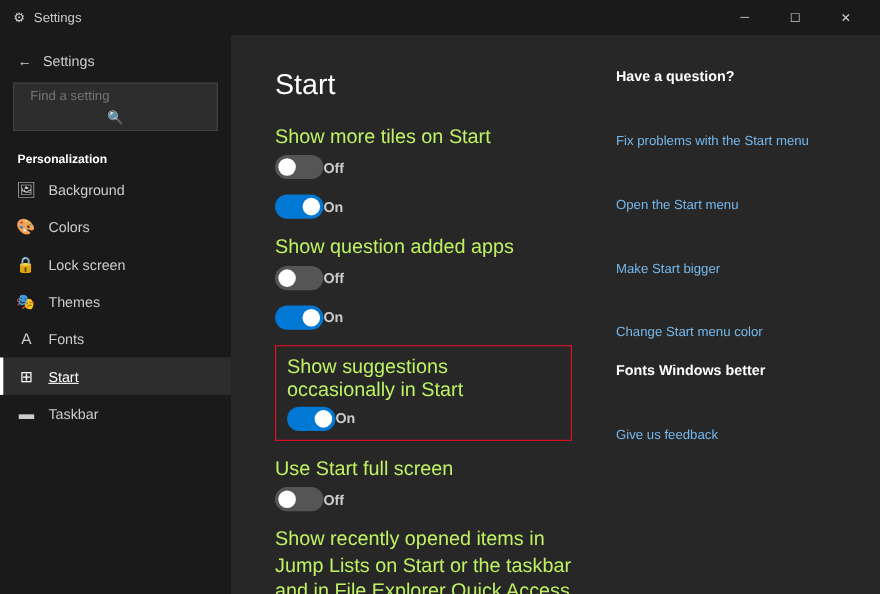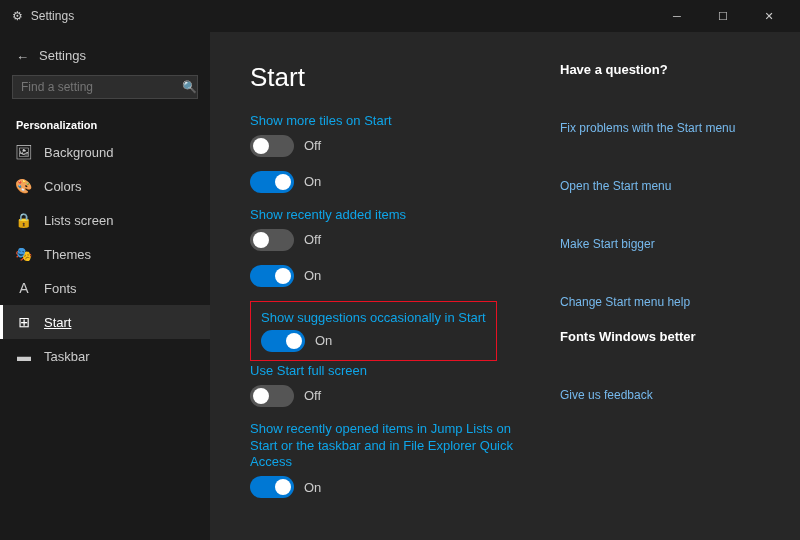--- a/index.html
+++ b/index.html
@@ -74,20 +74,21 @@
       color: #cccccc;
     }
     .search-box {
       margin: 4px 12px 12px 12px;
       display: flex;
       align-items: center;
       background: #2d2d2d;
       border: 1px solid #444;
       padding: 4px 8px;
       gap: 6px;
+      flex-direction: column;
     }
     .search-box input {
       background: transparent;
       border: none;
       outline: none;
       color: #aaa;
       font-size: 12px;
       flex: 1;
     }
     .search-icon-svg {
@@ -152,34 +153,35 @@
       font-size: 26px;
       font-weight: 300;
       color: #ffffff;
       margin-bottom: 20px;
     }
 
     .setting-row {
       margin-bottom: 14px;
     }
     .setting-label {
-      font-size: 13px;
-      color: #0ea5e9;
+      font-size: 18px;
+      color: #bef264;
       margin-bottom: 5px;
     }
     .setting-label.long {
       max-width: 380px;
       line-height: 1.3;
     }
 
     
     .toggle-row {
       display: flex;
       align-items: center;
-      gap: 10px;
+      gap: 0;
+      font-weight: bold;
     }
     .toggle {
       width: 44px;
       height: 22px;
       border-radius: 11px;
       position: relative;
       cursor: pointer;
       flex-shrink: 0;
     }
     .toggle.off {
@@ -201,21 +203,21 @@
     .toggle.on .toggle-knob { left: 25px; }
     .toggle-state-label {
       font-size: 13px;
       color: #cccccc;
     }
 
     
     .suggestion-box {
       border: 1.5px solid #e81123;
       padding: 8px 10px;
-      margin-bottom: 2px;
+      margin-bottom: 14px;
       display: inline-block;
     }
 
     
     .help-title {
       font-size: 13px;
       font-weight: 700;
       color: #ffffff;
       margin-bottom: 10px;
     }
@@ -272,21 +274,21 @@
         <div class="sidebar-item">
       <span class="sidebar-icon">🖼</span>
       <span class="item-label">Background</span>
     </div>
         <div class="sidebar-item">
       <span class="sidebar-icon">🎨</span>
       <span class="item-label">Colors</span>
     </div>
         <div class="sidebar-item">
       <span class="sidebar-icon">🔒</span>
-      <span class="item-label">Lists screen</span>
+      <span class="item-label">Lock screen</span>
     </div>
         <div class="sidebar-item">
       <span class="sidebar-icon">🎭</span>
       <span class="item-label">Themes</span>
     </div>
         <div class="sidebar-item">
       <span class="sidebar-icon">A</span>
       <span class="item-label">Fonts</span>
     </div>
         <div class="sidebar-item active">
@@ -316,21 +318,21 @@
       </div>
           <div class="setting-row">
         <div class="toggle-row">
           <div class="toggle on">
             <div class="toggle-knob"></div>
           </div>
           <span class="toggle-state-label">On</span>
         </div>
       </div>
           <div class="setting-row">
-        <div class="setting-label long">Show recently added items</div>
+        <div class="setting-label long">Show question added apps</div>
         <div class="toggle-row">
           <div class="toggle off">
             <div class="toggle-knob"></div>
           </div>
           <span class="toggle-state-label">Off</span>
         </div>
       </div>
           <div class="setting-row">
         <div class="toggle-row">
           <div class="toggle on">
@@ -371,21 +373,21 @@
         </div>
 
     </div>
 
     <div class="content-sidebar">
       <div class="help-title">Have a question?</div>
       <div id="help-links">
           <a class="help-link">Fix problems with the Start menu</a>
           <a class="help-link">Open the Start menu</a>
           <a class="help-link">Make Start bigger</a>
-          <a class="help-link">Change Start menu help</a>
+          <a class="help-link">Change Start menu color</a>
         </div>
       <div class="help-section">
         <div class="help-title">Fonts Windows better</div>
         <div id="help-links-2">
             <a class="help-link">Give us feedback</a>
           </div>
       </div>
     </div>
   </div>
 

